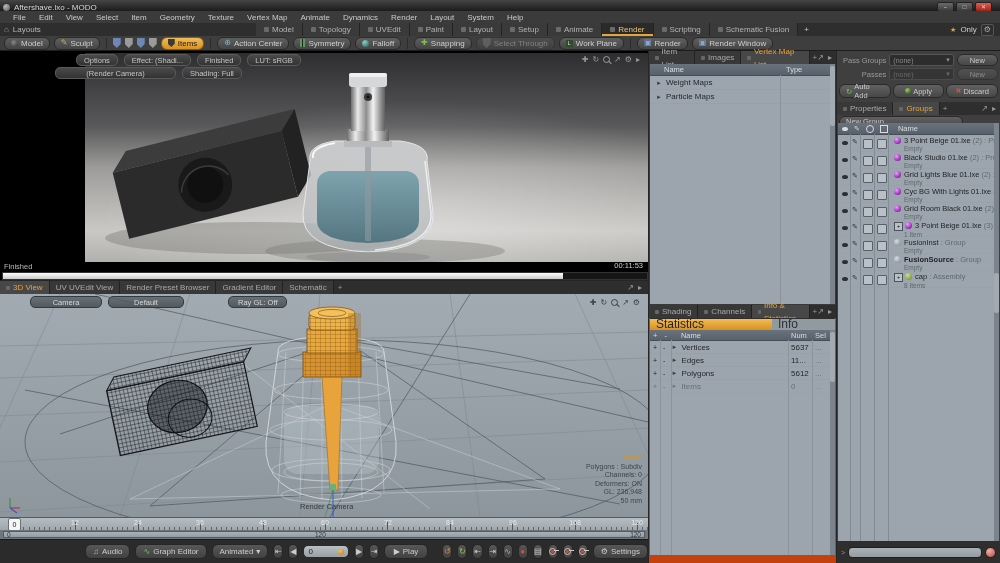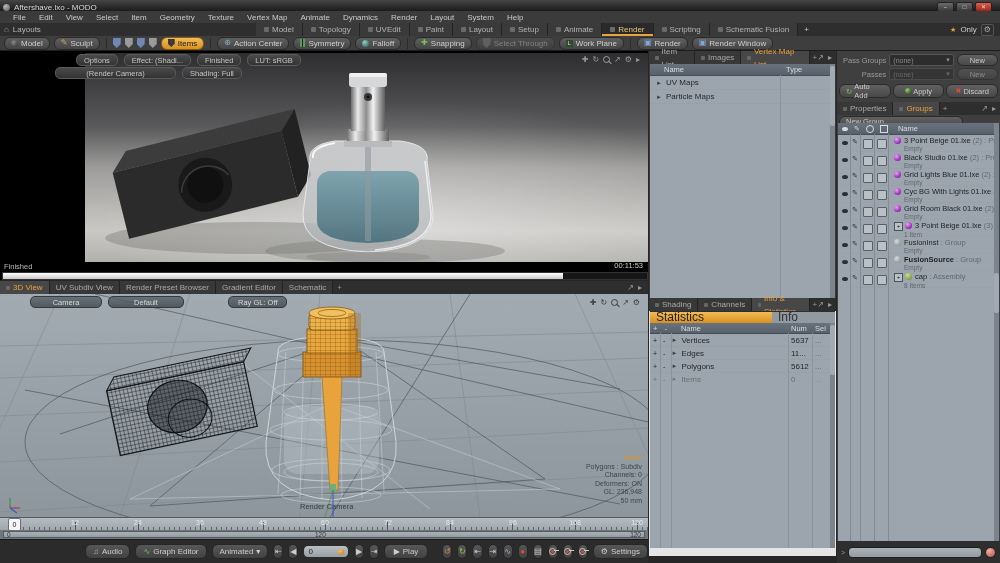--- a/index.html
+++ b/index.html
@@ -66,21 +66,21 @@
   .ptab .ticon{width:4px;height:4px;background:#666;border-radius:1px;}
   .ptab.active{background:#474747;color:#e8a33d;}
   .lightbody{background:#9ca5ad;position:relative;overflow:hidden;}
   .lhead{background:linear-gradient(#6a737d,#57616b);color:#d8dce0;font-size:7.5px;display:flex;align-items:center;border-bottom:1px solid #454e56;}
   .listrow{display:flex;align-items:center;font-size:8px;color:#23282c;border-bottom:1px solid #90999f55;}
   .tri{font-size:6px;color:#39424a;margin:0 4px 0 6px;}
   .vline{position:absolute;top:0;bottom:0;width:1px;background:#8b949c;}
   .scroll{position:absolute;right:0;top:0;bottom:0;width:5px;background:#7b848c;}
   .scroll .handle{position:absolute;left:0;right:0;background:#a2abb2;border-radius:2px;}
   #panelA{left:649px;top:51px;width:187px;height:254px;background:#3a3a3a;}
-  #panelB{left:649px;top:298px;width:187px;height:258px;background:#e5e5e5;}
+  #panelB{left:649px;top:305px;width:187px;height:258px;background:#c2410c;}
   #panelC{left:837px;top:51px;width:163px;height:512px;background:#3f3f3f;}
   .subtab{height:11px;line-height:11px;font-size:12px;padding:0 6px;}
   .subtab.active{background:linear-gradient(#f2bc55,#d89021);color:#222;}
   .subtab.idle{background:#929aa1;color:#2d3237;}
   
   .drow{display:flex;align-items:center;font-size:7.5px;gap:3px;padding:1px 2px;}
   .ddl{height:10px;background:#2d2d2d;border:1px solid #555;border-radius:2px;color:#8a8a8a;font-size:7px;display:flex;align-items:center;justify-content:space-between;padding:0 3px;}
   .mbtn{height:10px;border-radius:6px;background:linear-gradient(#616161,#474747);border:1px solid #2a2a2a;color:#c9c9c9;font-size:7.5px;display:flex;align-items:center;justify-content:center;padding:0 6px;}
   .grow{position:relative;height:16px;border-bottom:1px solid #939da555;}
   .eye{position:absolute;left:4px;top:6px;width:6px;height:4px;border-radius:50%;background:#2b3034;}
@@ -326,21 +326,21 @@
         <div class="fill"></div>
       </div>
   </div>
 
   <div id="vptabs" class="abs row">
     <span class="ptab active">
         <span class="ticon"></span>
         <span>3D View</span>
       </span>
     <span class="ptab">
-        <span>UV Subdiv View</span>
+        <span>UV UVEdit View</span>
       </span>
     <span class="ptab">
         <span>Render Preset Browser</span>
       </span>
     <span class="ptab">
         <span>Gradient Editor</span>
       </span>
     <span class="ptab">
         <span>Schematic</span>
       </span>
@@ -561,21 +561,21 @@
       </span>
     </div>
     <div class="lightbody" style="position:absolute;left:1px;right:1px;top:13px;bottom:1px;">
       <div class="lhead" style="height:11px;">
         <span style="margin-left:14px;">Name</span>
         <span style="position:absolute;left:136px;">Type</span>
       </div>
       <div class="vline" style="left:130px;top:11px;"></div>
       <div class="listrow" style="height:13px;">
           <span class="tri">►</span>
-          <span>UV Maps</span>
+          <span>Weight Maps</span>
         </div>
       <div class="listrow" style="height:13px;">
           <span class="tri">►</span>
           <span>Particle Maps</span>
         </div>
       <div class="scroll">
           <div class="handle" style="top:2px;height:60px;"></div>
         </div>
     </div>
   </div>

